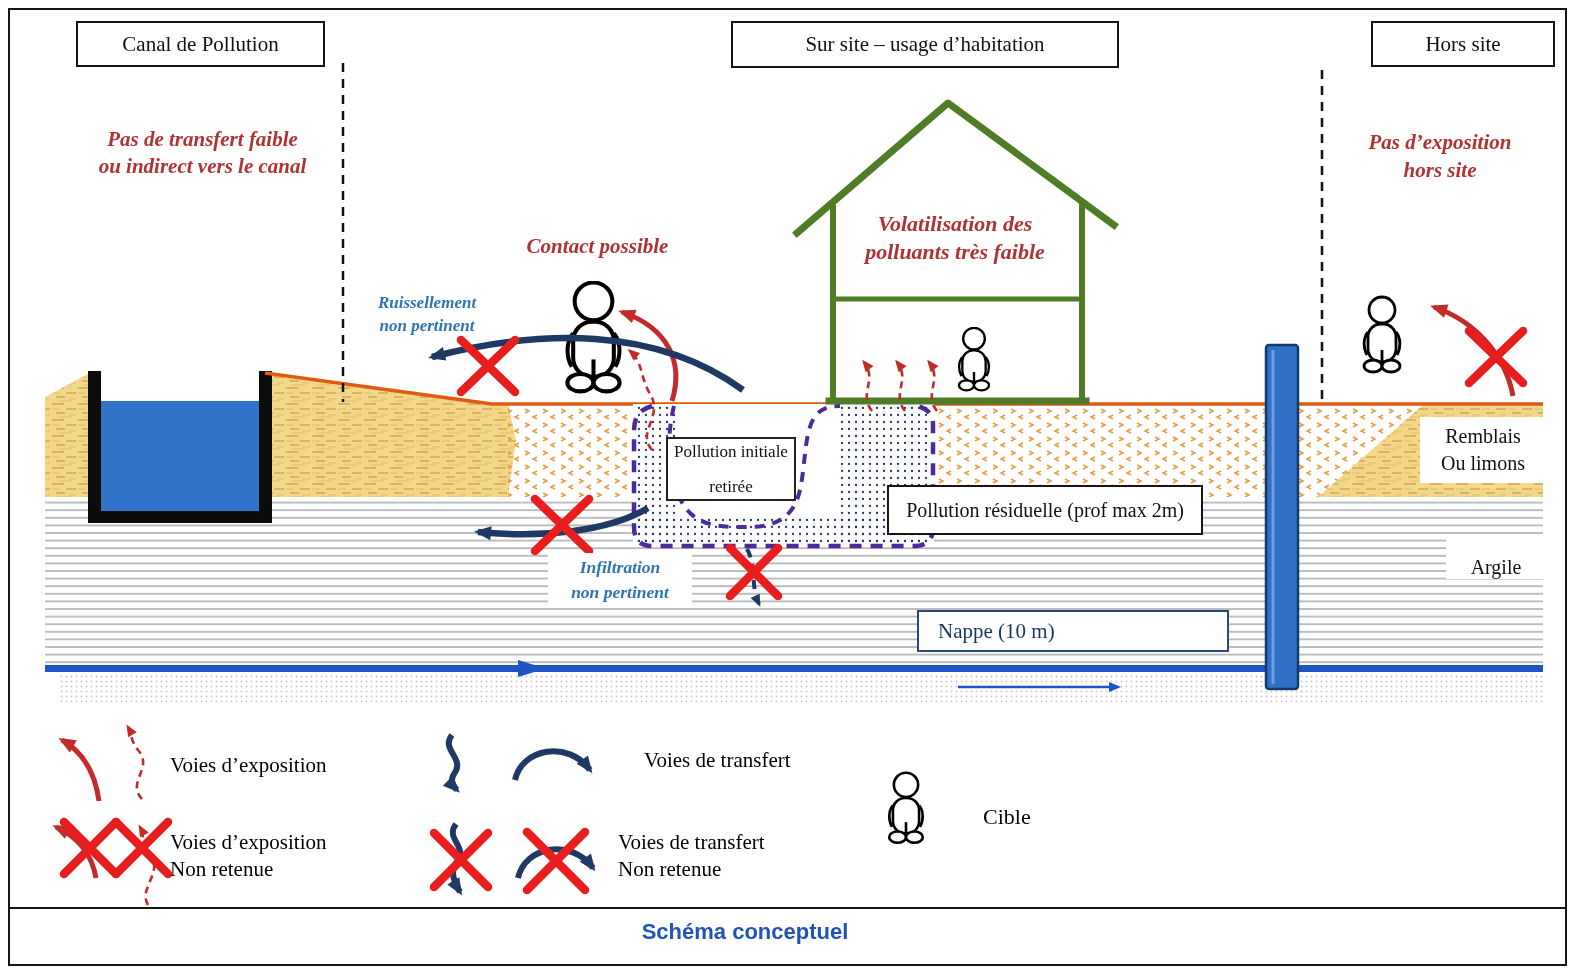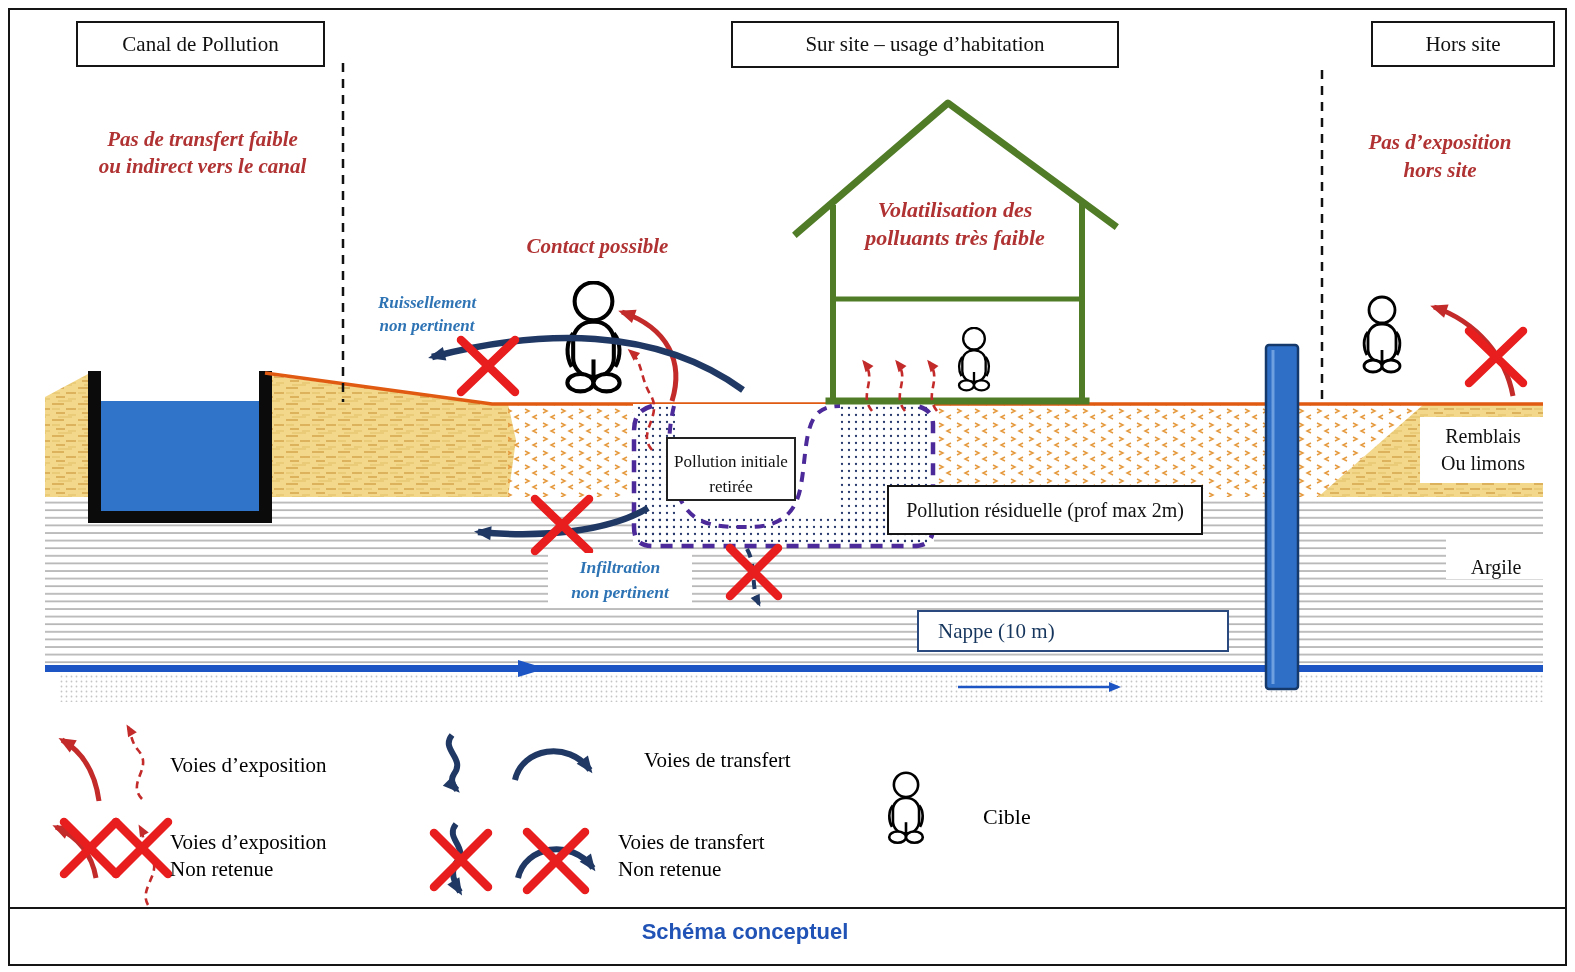--- a/index.html
+++ b/index.html
@@ -173,40 +173,40 @@
     <span>Hors site</span>
   </div>
 
   <div class="lbl rednote" style="left:60px;top:126px;width:285px;font-size:21px;line-height:27px;">
     <div>Pas de transfert faible</div>
     <div>ou indirect vers le canal</div>
   </div>
   <div class="lbl rednote" style="left:500px;top:234px;width:195px;font-size:21px;">
     <div>Contact possible</div>
   </div>
-  <div class="lbl rednote" style="left:840px;top:196px;width:230px;font-size:22px;line-height:28px;">
+  <div class="lbl rednote" style="left:840px;top:210px;width:230px;font-size:22px;line-height:28px;">
     <div>Volatilisation des</div>
     <div>polluants très faible</div>
   </div>
   <div class="lbl rednote" style="left:1340px;top:128px;width:200px;font-size:21px;line-height:28px;">
     <div>Pas d’exposition</div>
     <div>hors site</div>
   </div>
 
   <div class="lbl bluenote" style="left:362px;top:291px;width:130px;font-size:17px;line-height:23px;">
     <div>Ruissellement</div>
     <div>non pertinent</div>
   </div>
   <div class="lbl bluenote white-bg" style="left:548px;top:553px;width:144px;font-size:17.5px;line-height:25px;padding:2px 0;">
     <div>Infiltration</div>
     <div>non pertinent</div>
   </div>
 
   <div class="lbl" style="left:666px;top:437px;width:126px;height:60px;border:2px solid #222;background:#fff;
-       font-size:17px;line-height:25px;text-align:center;display:flex;flex-direction:column;justify-content:flex-end;">
+       font-size:17px;line-height:25px;text-align:center;display:flex;flex-direction:column;justify-content:space-between;">
     <div>Pollution initiale</div>
     <div>retirée</div>
   </div>
   <div class="lbl boxed" style="left:887px;top:485px;width:312px;height:46px;font-size:20px;">
     <span>Pollution résiduelle (prof max 2m)</span>
   </div>
   <div class="lbl" style="left:917px;top:610px;width:312px;height:42px;border:2px solid #2a4a7f;background:#fff;
        color:#17365d;font-size:21px;display:flex;align-items:center;padding-left:19px;box-sizing:border-box;">
     <span>Nappe (10 m)</span>
   </div>

